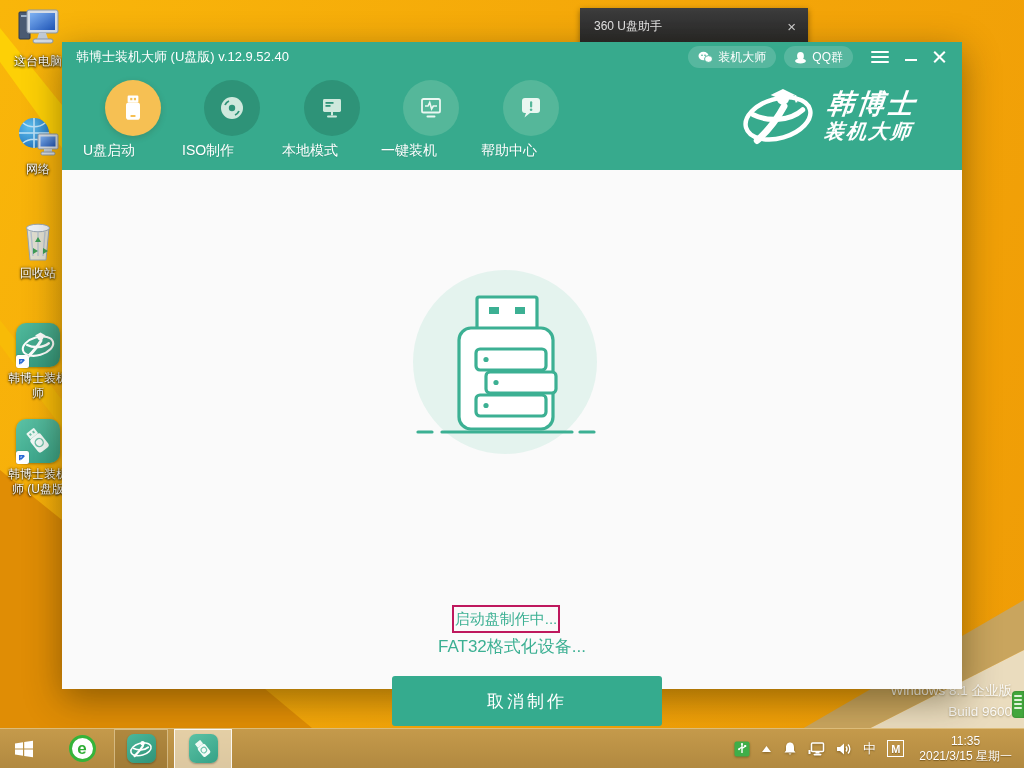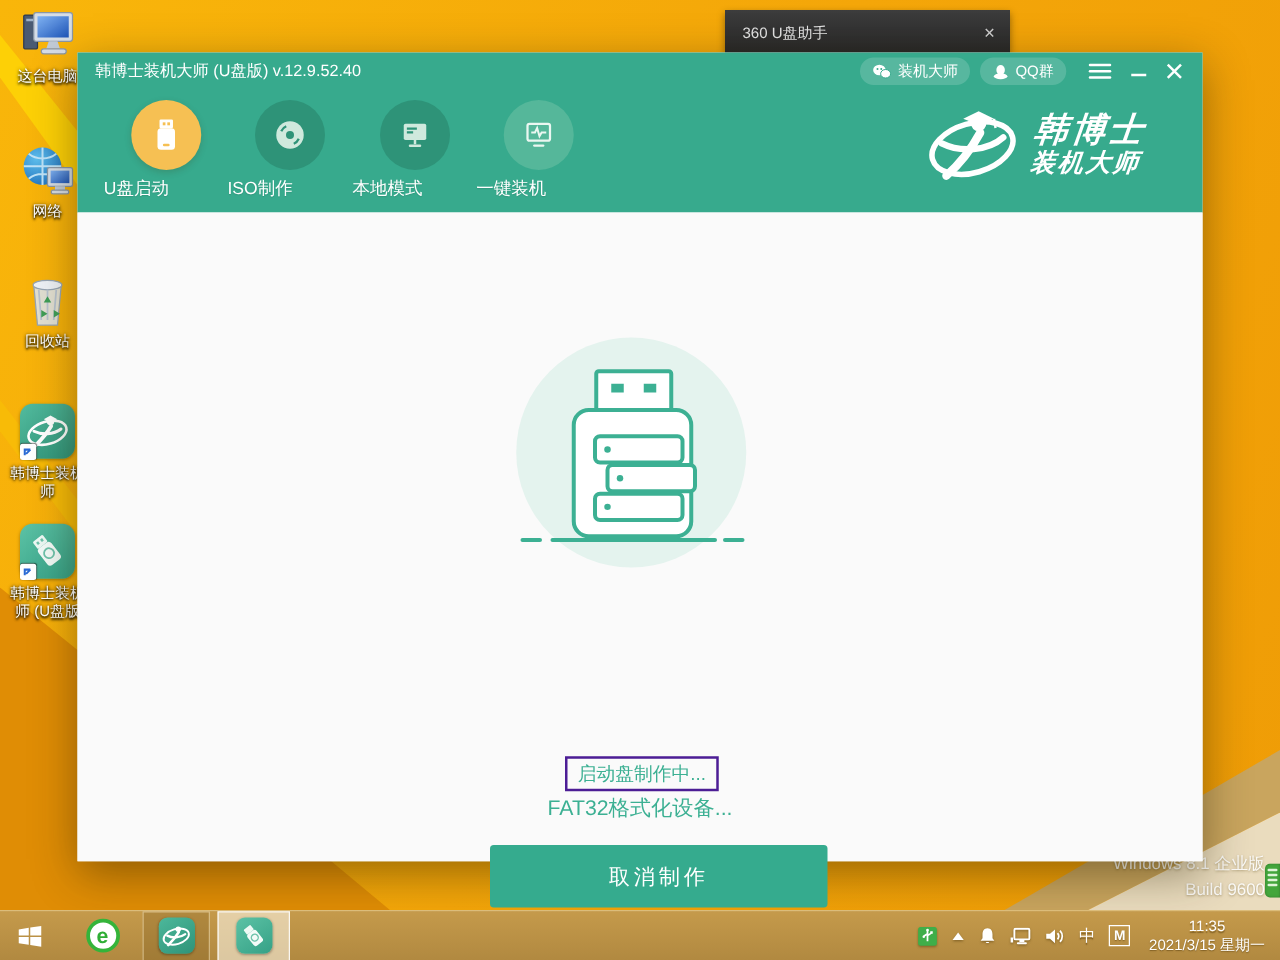--- a/index.html
+++ b/index.html
@@ -64,22 +64,22 @@
   .c-dark { background:#2e9378; }
   .c-light { background:#55b79a; }
 
   .logo { position:absolute; left:678px; top:36px; width:214px; height:76px; display:flex; align-items:center; gap:10px; }
   .logo-text { color:#fff; font-style:italic; font-weight:bold; transform:skewX(-6deg); }
   .logo-text .l1 { font-size:27px; letter-spacing:3px; line-height:30px; }
   .logo-text .l2 { font-size:20px; letter-spacing:2px; line-height:24px; }
 
   .win-content { position:absolute; left:0; top:128px; width:100%; height:519px; background:#fafafa; }
 
-  .annot { position:absolute; left:390px; top:435px; width:123px; height:28px;
-    border:2px solid #4c1d95; display:flex; align-items:center; justify-content:center; }
+  .annot { position:absolute; left:390px; top:435px; width:108px; height:28px;
+    border:2px solid #be185d; display:flex; align-items:center; justify-content:center; }
   .status1 { color:#3cb093; font-size:15px; }
   .status2 { position:absolute; left:0; top:465px; width:100%; text-align:center; color:#3cb093; font-size:17px; }
   .cancel-btn { position:absolute; left:330px; top:506px; width:270px; height:50px; background:#35ab8e;
     border:none; border-radius:3px; color:#fff; font-size:17px; letter-spacing:3px; cursor:pointer;
     font-family:inherit; }
 
   
   .taskbar { left:0; bottom:0; width:1024px; height:40px; z-index:10;
     background:linear-gradient(#c59a4b,#b18940); border-top:1px solid rgba(255,230,170,.55);
     display:flex; align-items:center; }
@@ -301,20 +301,31 @@
     <div class="nav-item" style="left:319px;">
       <div class="nav-circle c-light">
         <svg width="28" height="28" viewBox="0 0 28 28">
           <rect x="5" y="5" width="18" height="13.5" rx="1.6" fill="none" stroke="#eaf7f1" stroke-width="1.8"></rect>
           <polyline points="8,12 11,12 12.7,8.5 14.6,15 16.3,12 20,12" fill="none" stroke="#eaf7f1" stroke-width="1.6"></polyline>
           <rect x="9.5" y="21.5" width="9" height="1.9" rx="0.95" fill="#eaf7f1"></rect>
         </svg>
       </div>
       <div class="nav-lbl">一键装机</div>
     </div>
+    <div class="nav-item" style="left:419px;">
+      <div class="nav-circle c-light">
+        <svg width="28" height="28" viewBox="0 0 28 28">
+          <rect x="5" y="4" width="18" height="15" rx="3" fill="#eaf7f1"></rect>
+          <path d="M9,19 L7.5,23.5 L13,19 Z" fill="#eaf7f1"></path>
+          <rect x="13" y="7.2" width="2.2" height="6.4" rx="1.1" fill="#55b79a"></rect>
+          <circle cx="14.1" cy="15.8" r="1.3" fill="#55b79a"></circle>
+        </svg>
+      </div>
+      <div class="nav-lbl">帮助中心</div>
+    </div>
 
     <div class="logo">
       <svg width="76" height="64" viewBox="0 0 60 52">
         <ellipse cx="30" cy="28" rx="27" ry="16" fill="none" stroke="#fff" stroke-width="3.6" transform="rotate(-16 30 28)"></ellipse>
         <circle cx="34" cy="12" r="5" fill="#fff"></circle>
         <polygon points="24,9 34,4 44,9 34,13" fill="#fff"></polygon>
         <path d="M44,9 L45,15" stroke="#fff" stroke-width="1.6"></path>
         <path d="M13,46 C22,38 29,29 35,18" stroke="#fff" stroke-width="5.4" fill="none" stroke-linecap="round"></path>
         <path d="M10,25 C22,31 40,30 50,21" stroke="#fff" stroke-width="4.2" fill="none" stroke-linecap="round"></path>
       </svg>

